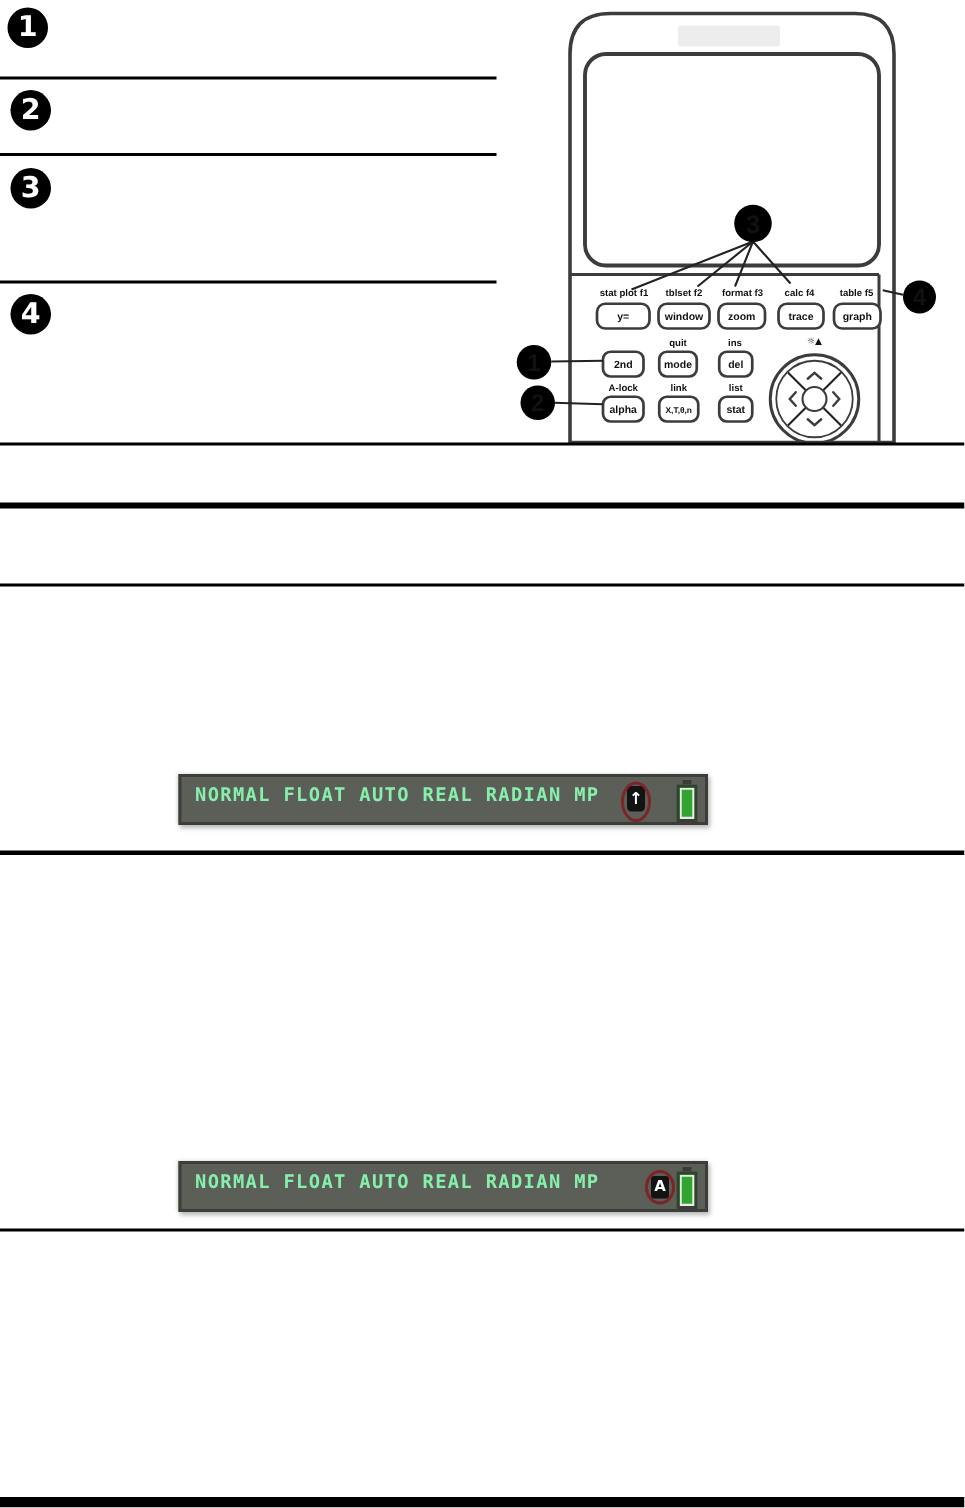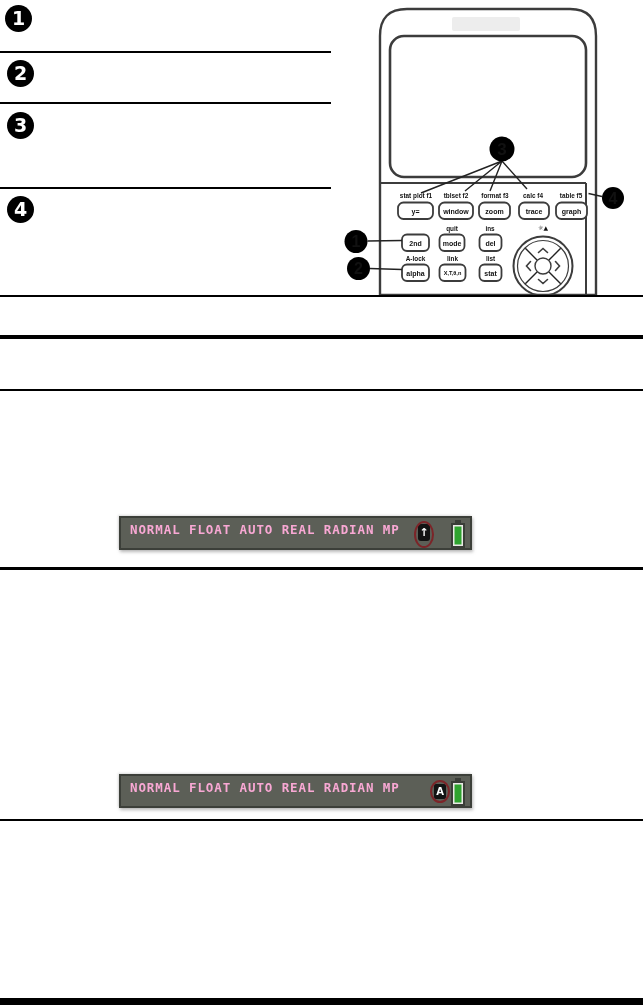--- a/index.html
+++ b/index.html
@@ -15,21 +15,21 @@
   }
   
   .rule{position:absolute;left:0;background:#000;}
   
   .statusbar{
     position:absolute;box-sizing:border-box;width:353px;height:34px;
     background:#5c5f57;border:2.5px solid #3c3f39;
     box-shadow:1px 2px 3px rgba(125,125,125,.55), -1px -1px 2px rgba(170,170,170,.35);
   }
   .sb-text{
-    position:absolute;left:9px;top:4px;color:#f9a8d4;
+    position:absolute;left:9px;top:4px;color:#86efac;
     font-family:"DejaVu Sans Mono",monospace;font-weight:bold;
     font-size:12.5px;letter-spacing:0.9px;white-space:pre;
   }
   .ring{
     position:absolute;border:2.5px solid #7c2428;border-radius:50%;
     box-sizing:border-box;
   }
   .ind-box{
     position:absolute;background:#131313;color:#fff;text-align:center;
     font-family:"DejaVu Sans",sans-serif;font-weight:bold;

